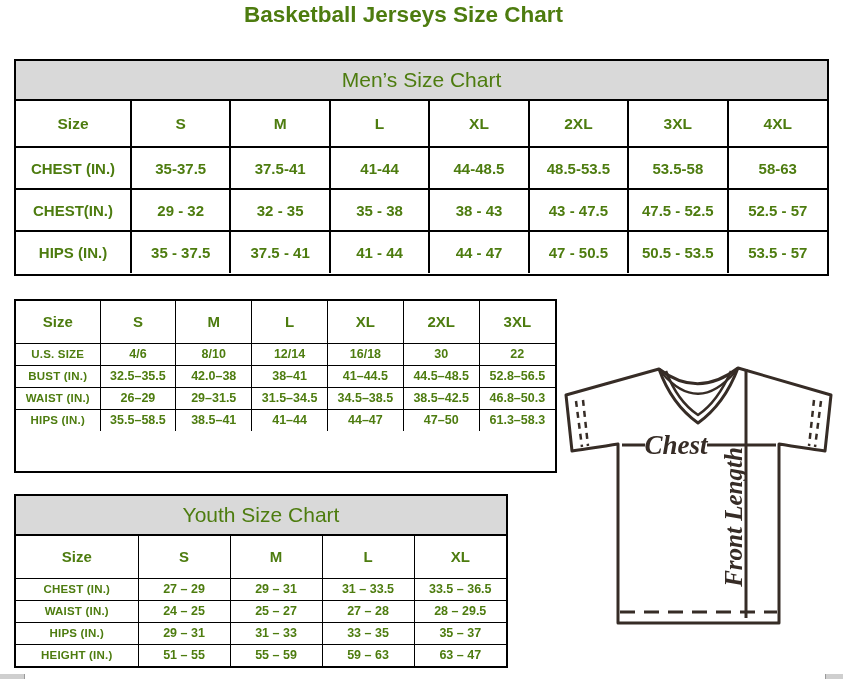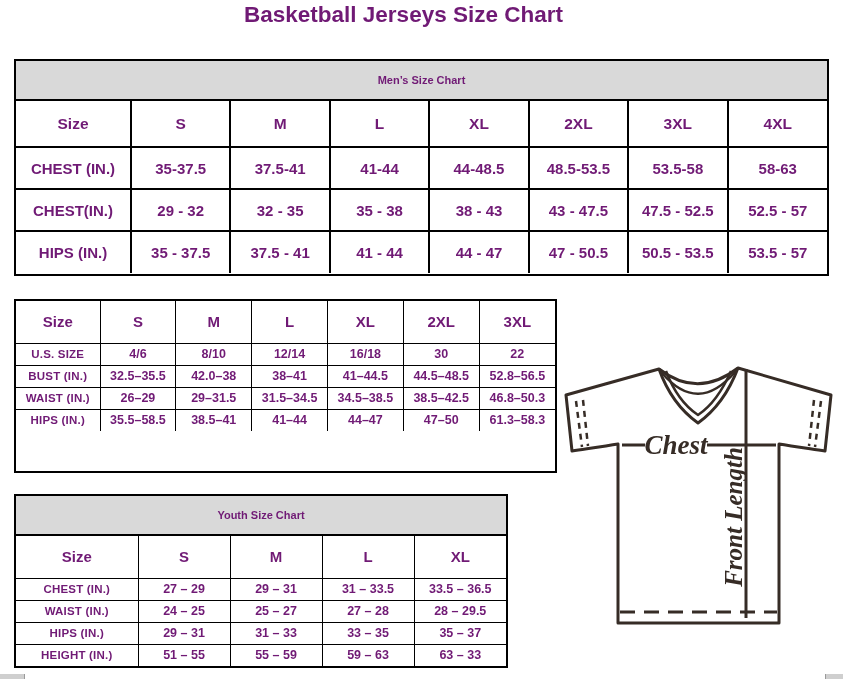--- a/index.html
+++ b/index.html
@@ -3,34 +3,34 @@
 <meta charset="utf-8">
 <style>
   :root{
     --header-bg:#d9d9d9;
     --border-color:#000000;
     --diagram-stroke:#362c26;
   }
   html,body{margin:0;padding:0;background:#ffffff;}
   .page{
     position:relative;width:843px;height:679px;overflow:hidden;
-    background:#ffffff;font-family:"Liberation Sans",sans-serif;color:#701a75;
+    background:#ffffff;font-family:"Liberation Sans",sans-serif;color:#4d7c0f;
   }
   .page-title{
     position:absolute;top:2px;left:0;width:807px;margin:0;
     text-align:center;font-size:22.5px;font-weight:bold;letter-spacing:0;
   }
   .chart{
     position:absolute;border:2px solid var(--border-color);
     box-sizing:border-box;background:#fff;
   }
   .band{
     background:var(--header-bg);border-bottom:2px solid var(--border-color);
     display:flex;align-items:center;justify-content:center;
-    font-weight:bold;font-size:11px;
+    font-weight:normal;font-size:21px;
   }
   .chart table{width:100%;border-collapse:collapse;table-layout:fixed;}
   .chart td{
     border:2px solid var(--border-color);text-align:center;vertical-align:middle;
     font-weight:bold;padding:0;overflow:hidden;white-space:nowrap;
   }
   .chart td:first-child{border-left:none;}
   .chart td:last-child{border-right:none;}
   .chart tr:last-child td{border-bottom:none;}
   .chart tr:first-child td{border-top:none;}
@@ -211,21 +211,21 @@
             <td>29 – 31</td>
             <td>31 – 33</td>
             <td>33 – 35</td>
             <td>35 – 37</td>
           </tr>
           <tr class="data-row">
             <td class="label-col">HEIGHT (IN.)</td>
             <td>51 – 55</td>
             <td>55 – 59</td>
             <td>59 – 63</td>
-            <td>63 – 33</td>
+            <td>63 – 47</td>
           </tr>
         </tbody>
     </table>
   </section>
 
   <figure class="diagram">
     <svg width="285" height="290" viewBox="0 0 285 290" xmlns="http://www.w3.org/2000/svg">
       <g fill="none" stroke="#362c26" stroke-linejoin="round" stroke-linecap="butt">
 
         <path fill="#ffffff" stroke-width="3" d="M 103,14 L 10,40 L 16,96 C 36,93 50,91 62,89 L 62,268 L 223,268 L 223,89 C 235,91 249,93 269,96 L 275,40 L 182,13 Q 142,44 103,14 Z"></path>

